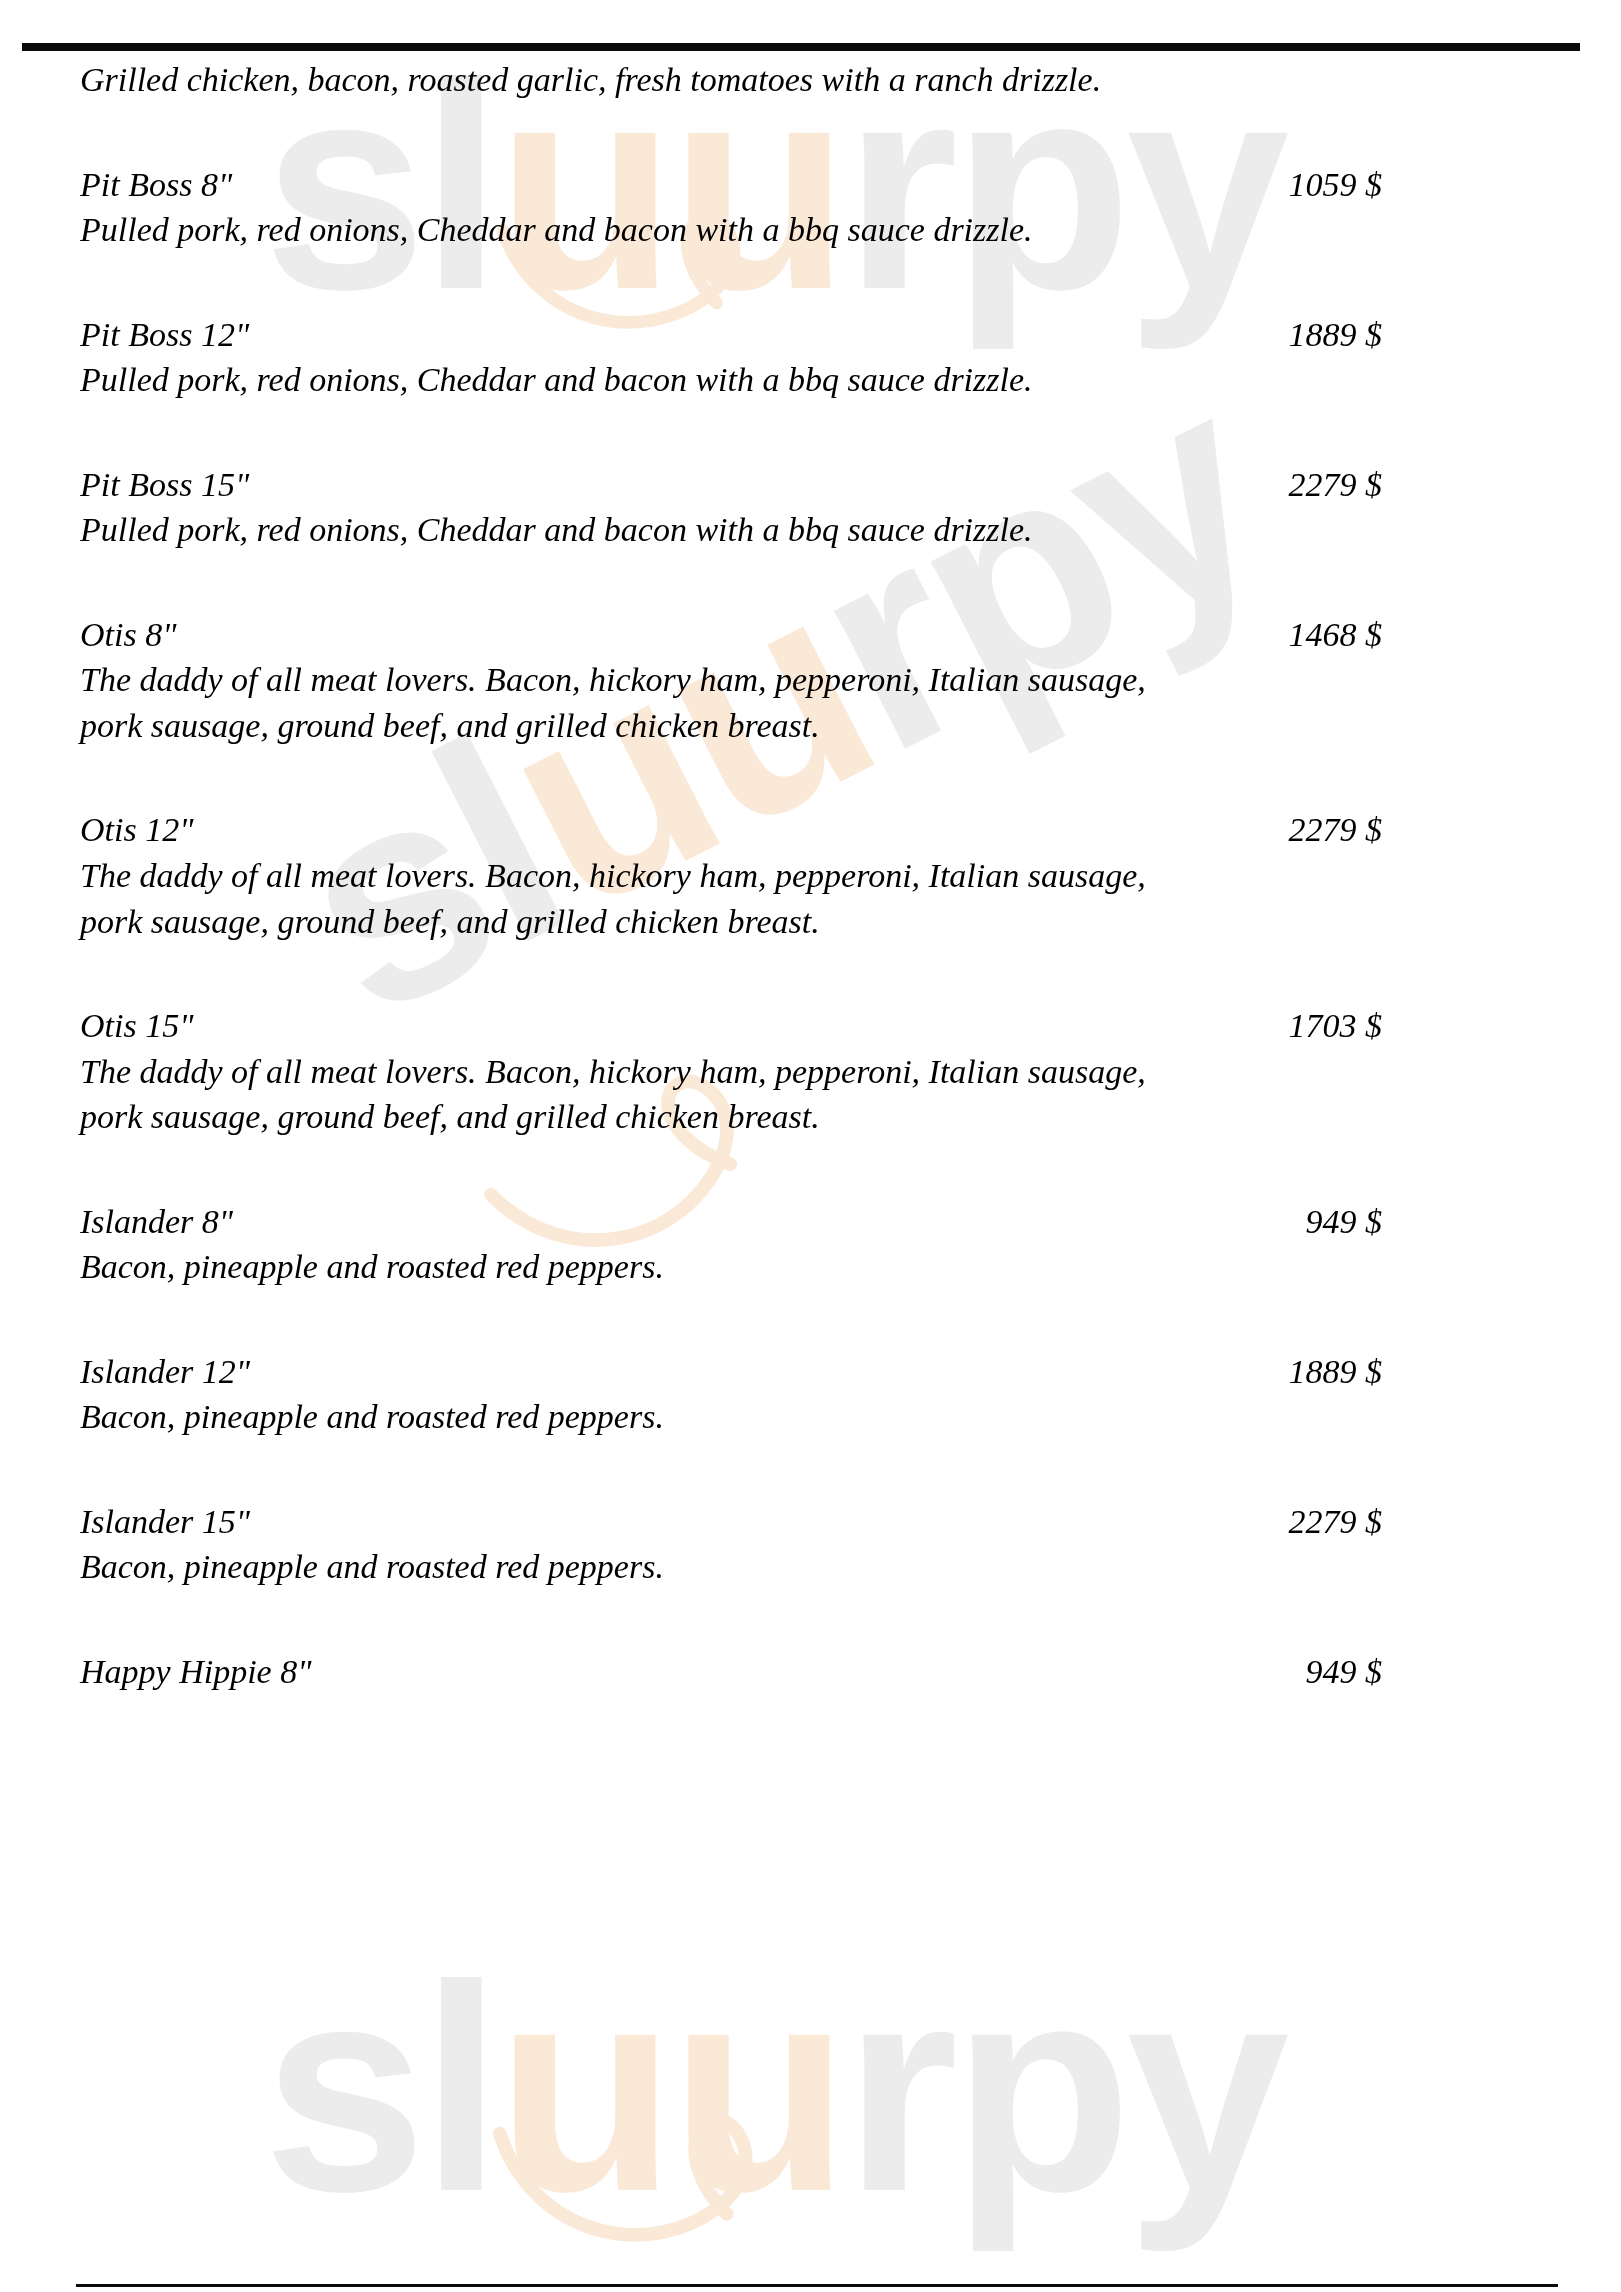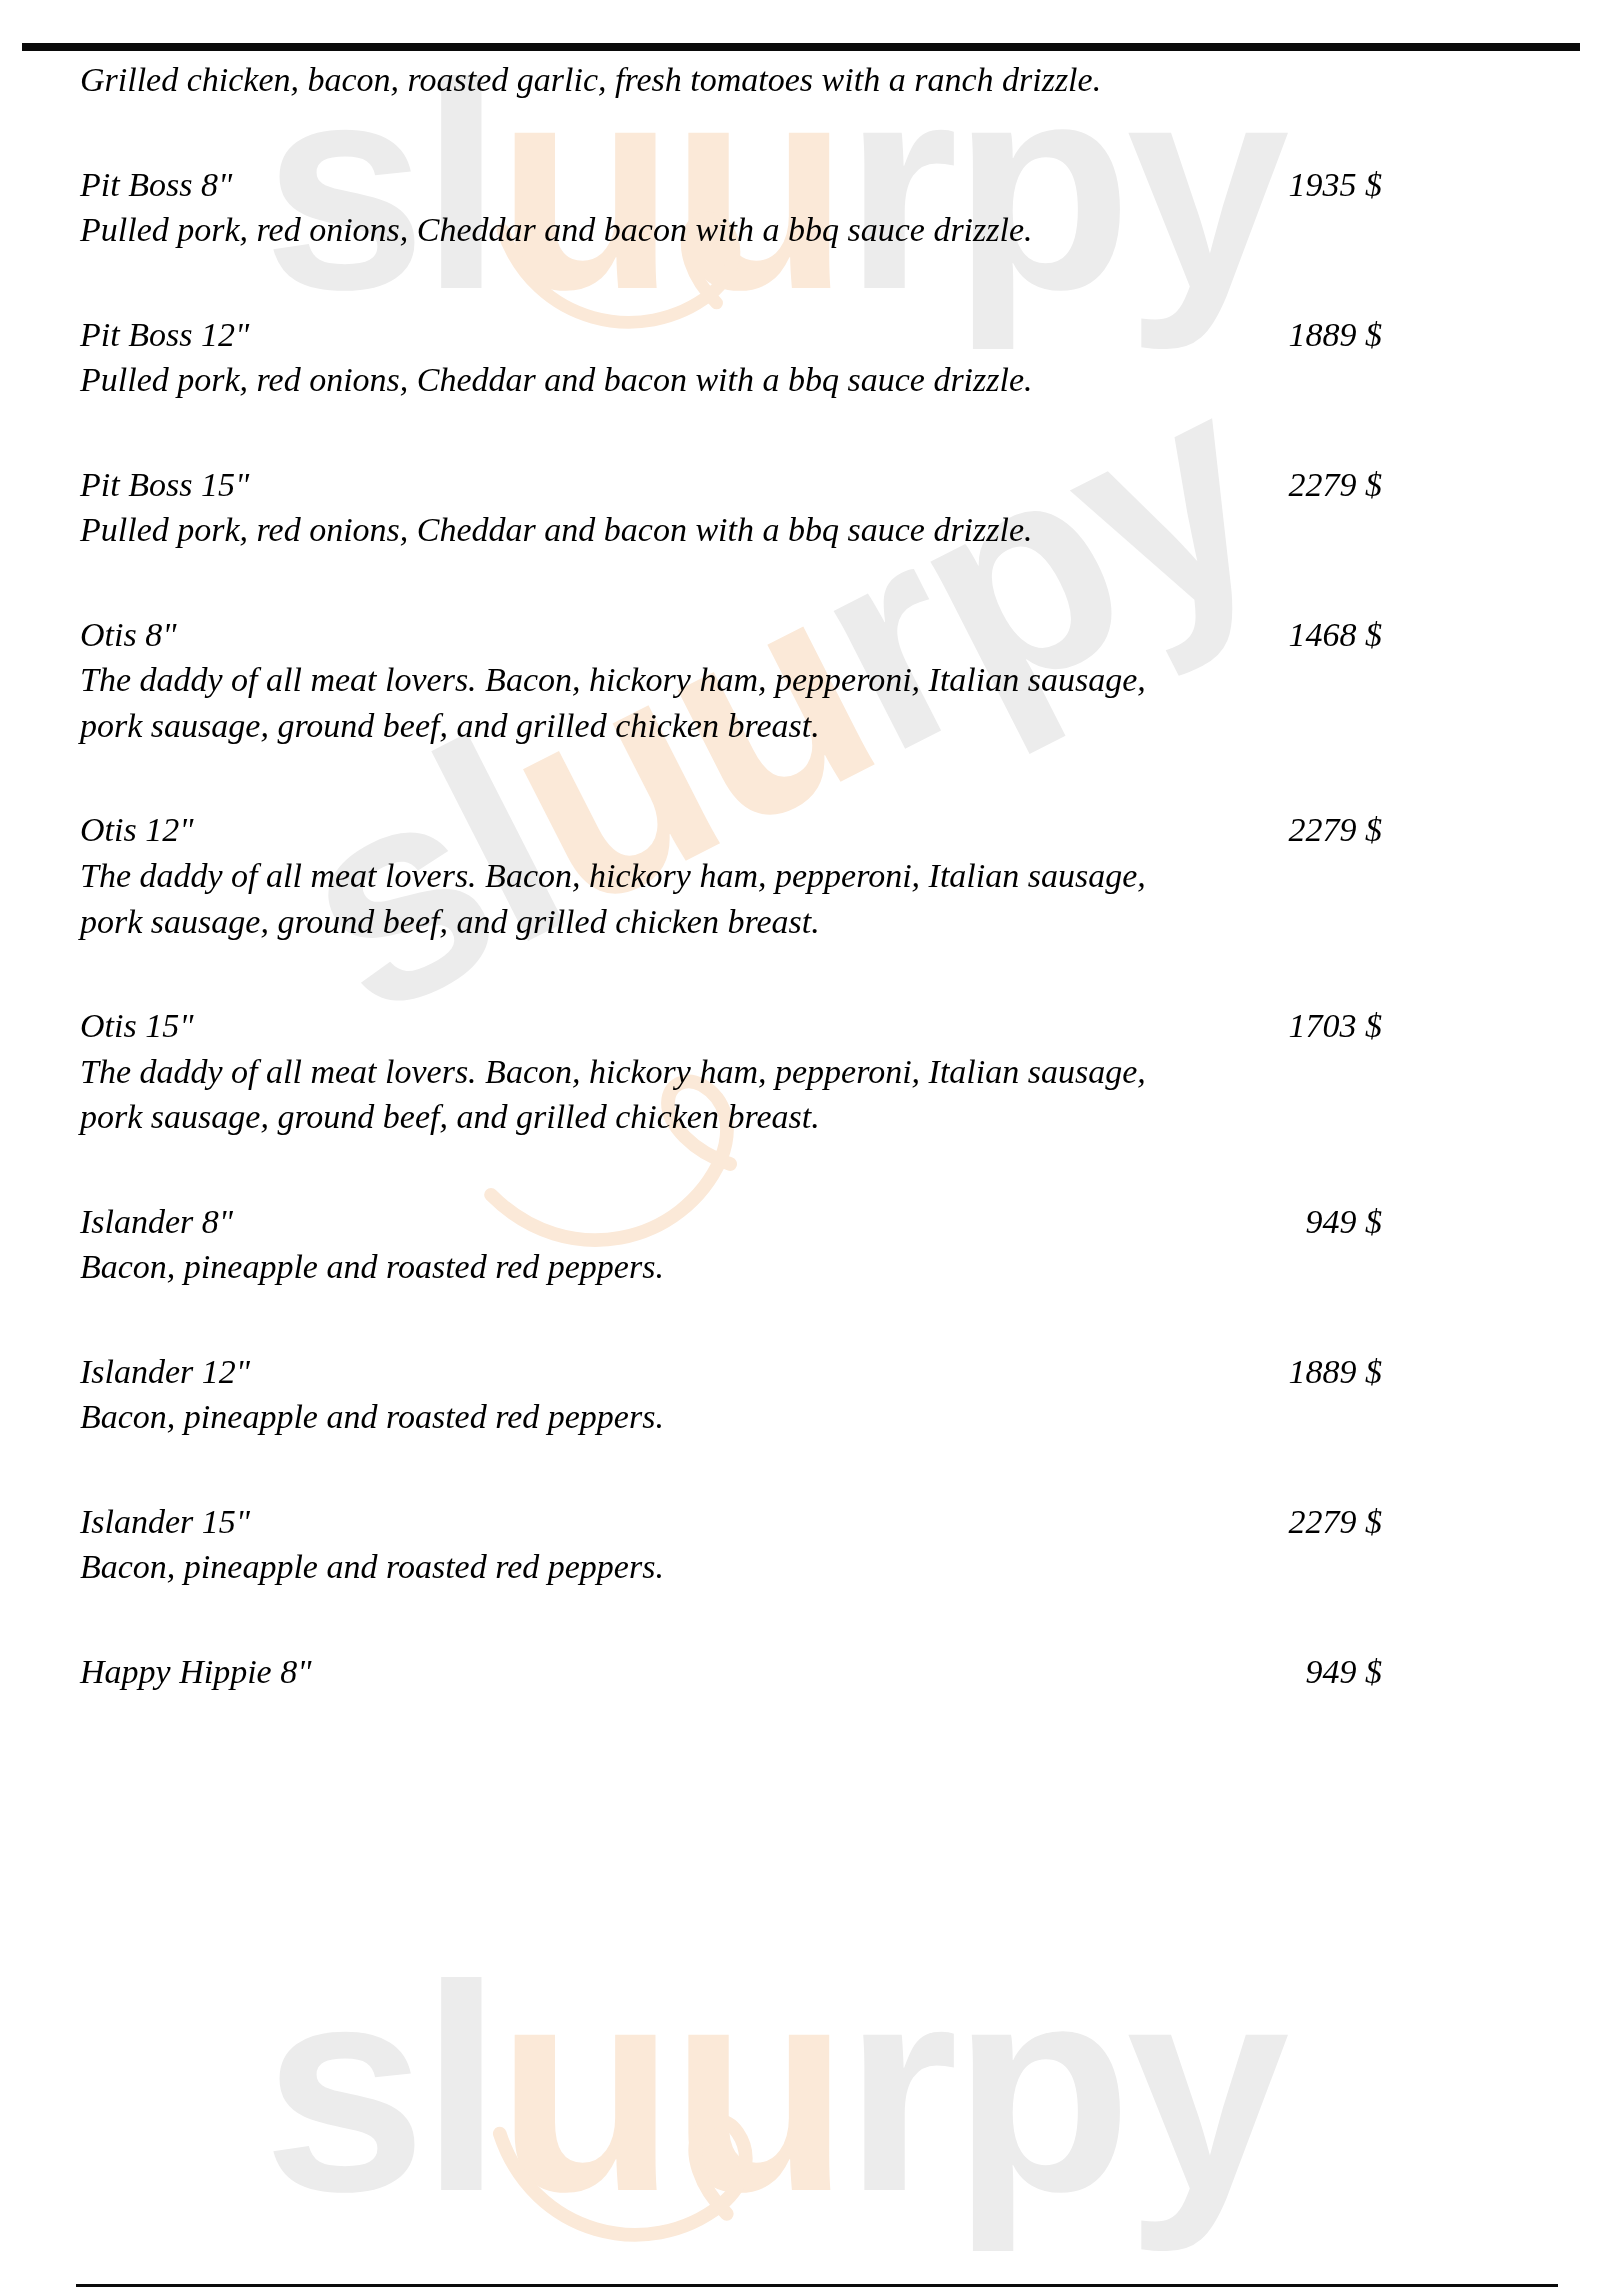--- a/index.html
+++ b/index.html
@@ -147,21 +147,21 @@
 
   <div id="content">
 
     <div class="entry continuation">
       <div class="entry-desc">Grilled chicken, bacon, roasted garlic, fresh tomatoes with a ranch drizzle.</div>
     </div>
 
     <div class="entry">
       <div class="entry-head">
         <div class="entry-name">Pit Boss 8"</div>
-        <div class="entry-price">1935 $</div>
+        <div class="entry-price">1059 $</div>
       </div>
       <div class="entry-desc">Pulled pork, red onions, Cheddar and bacon with a bbq sauce drizzle.</div>
     </div>
 
     <div class="entry">
       <div class="entry-head">
         <div class="entry-name">Pit Boss 12"</div>
         <div class="entry-price">1889 $</div>
       </div>
       <div class="entry-desc">Pulled pork, red onions, Cheddar and bacon with a bbq sauce drizzle.</div>

